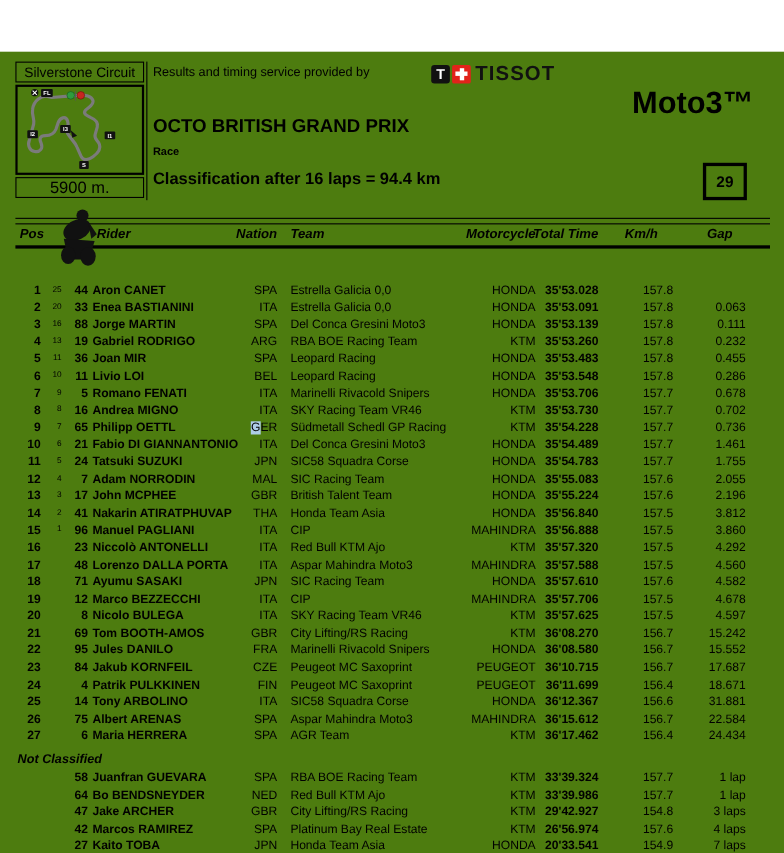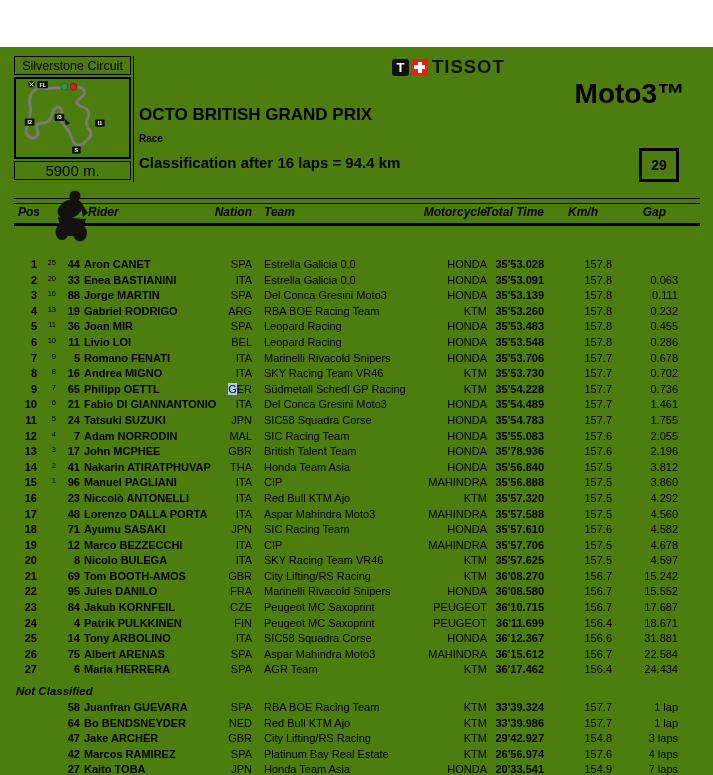--- a/index.html
+++ b/index.html
@@ -103,20 +103,21 @@
       <text x="62.5" y="75.8" font-size="5.5" font-weight="bold" fill="#fff" text-anchor="middle">S</text>
     </svg>
   </div>
 
   <div class="length-box">
     <span>5900 m.</span>
   </div>
 
   <div class="vdivider"></div>
 
+  <div class="provided">Results and timing service provided by</div>
 
   <div class="tissot">
     <div class="tbox">T</div>
     <div class="plusbox"></div>
     <div class="brand">TISSOT</div>
   </div>
 
   <div class="category">Moto3™</div>
   <div class="event-title">OCTO BRITISH GRAND PRIX</div>
   <div class="session">Race</div>
@@ -292,21 +293,21 @@
         <span class="cell c-gap">2.055</span>
       </div>
       <div class="trow">
         <span class="cell c-pos">13</span>
         <span class="cell c-pts">3</span>
         <span class="cell c-num">17</span>
         <span class="cell c-rider">John MCPHEE</span>
         <span class="cell c-nation">GBR</span>
         <span class="cell c-team">British Talent Team</span>
         <span class="cell c-moto">HONDA</span>
-        <span class="cell c-time">35'78.936</span>
+        <span class="cell c-time">35'55.224</span>
         <span class="cell c-kmh">157.6</span>
         <span class="cell c-gap">2.196</span>
       </div>
       <div class="trow">
         <span class="cell c-pos">14</span>
         <span class="cell c-pts">2</span>
         <span class="cell c-num">41</span>
         <span class="cell c-rider">Nakarin ATIRATPHUVAP</span>
         <span class="cell c-nation">THA</span>
         <span class="cell c-team">Honda Team Asia</span>

